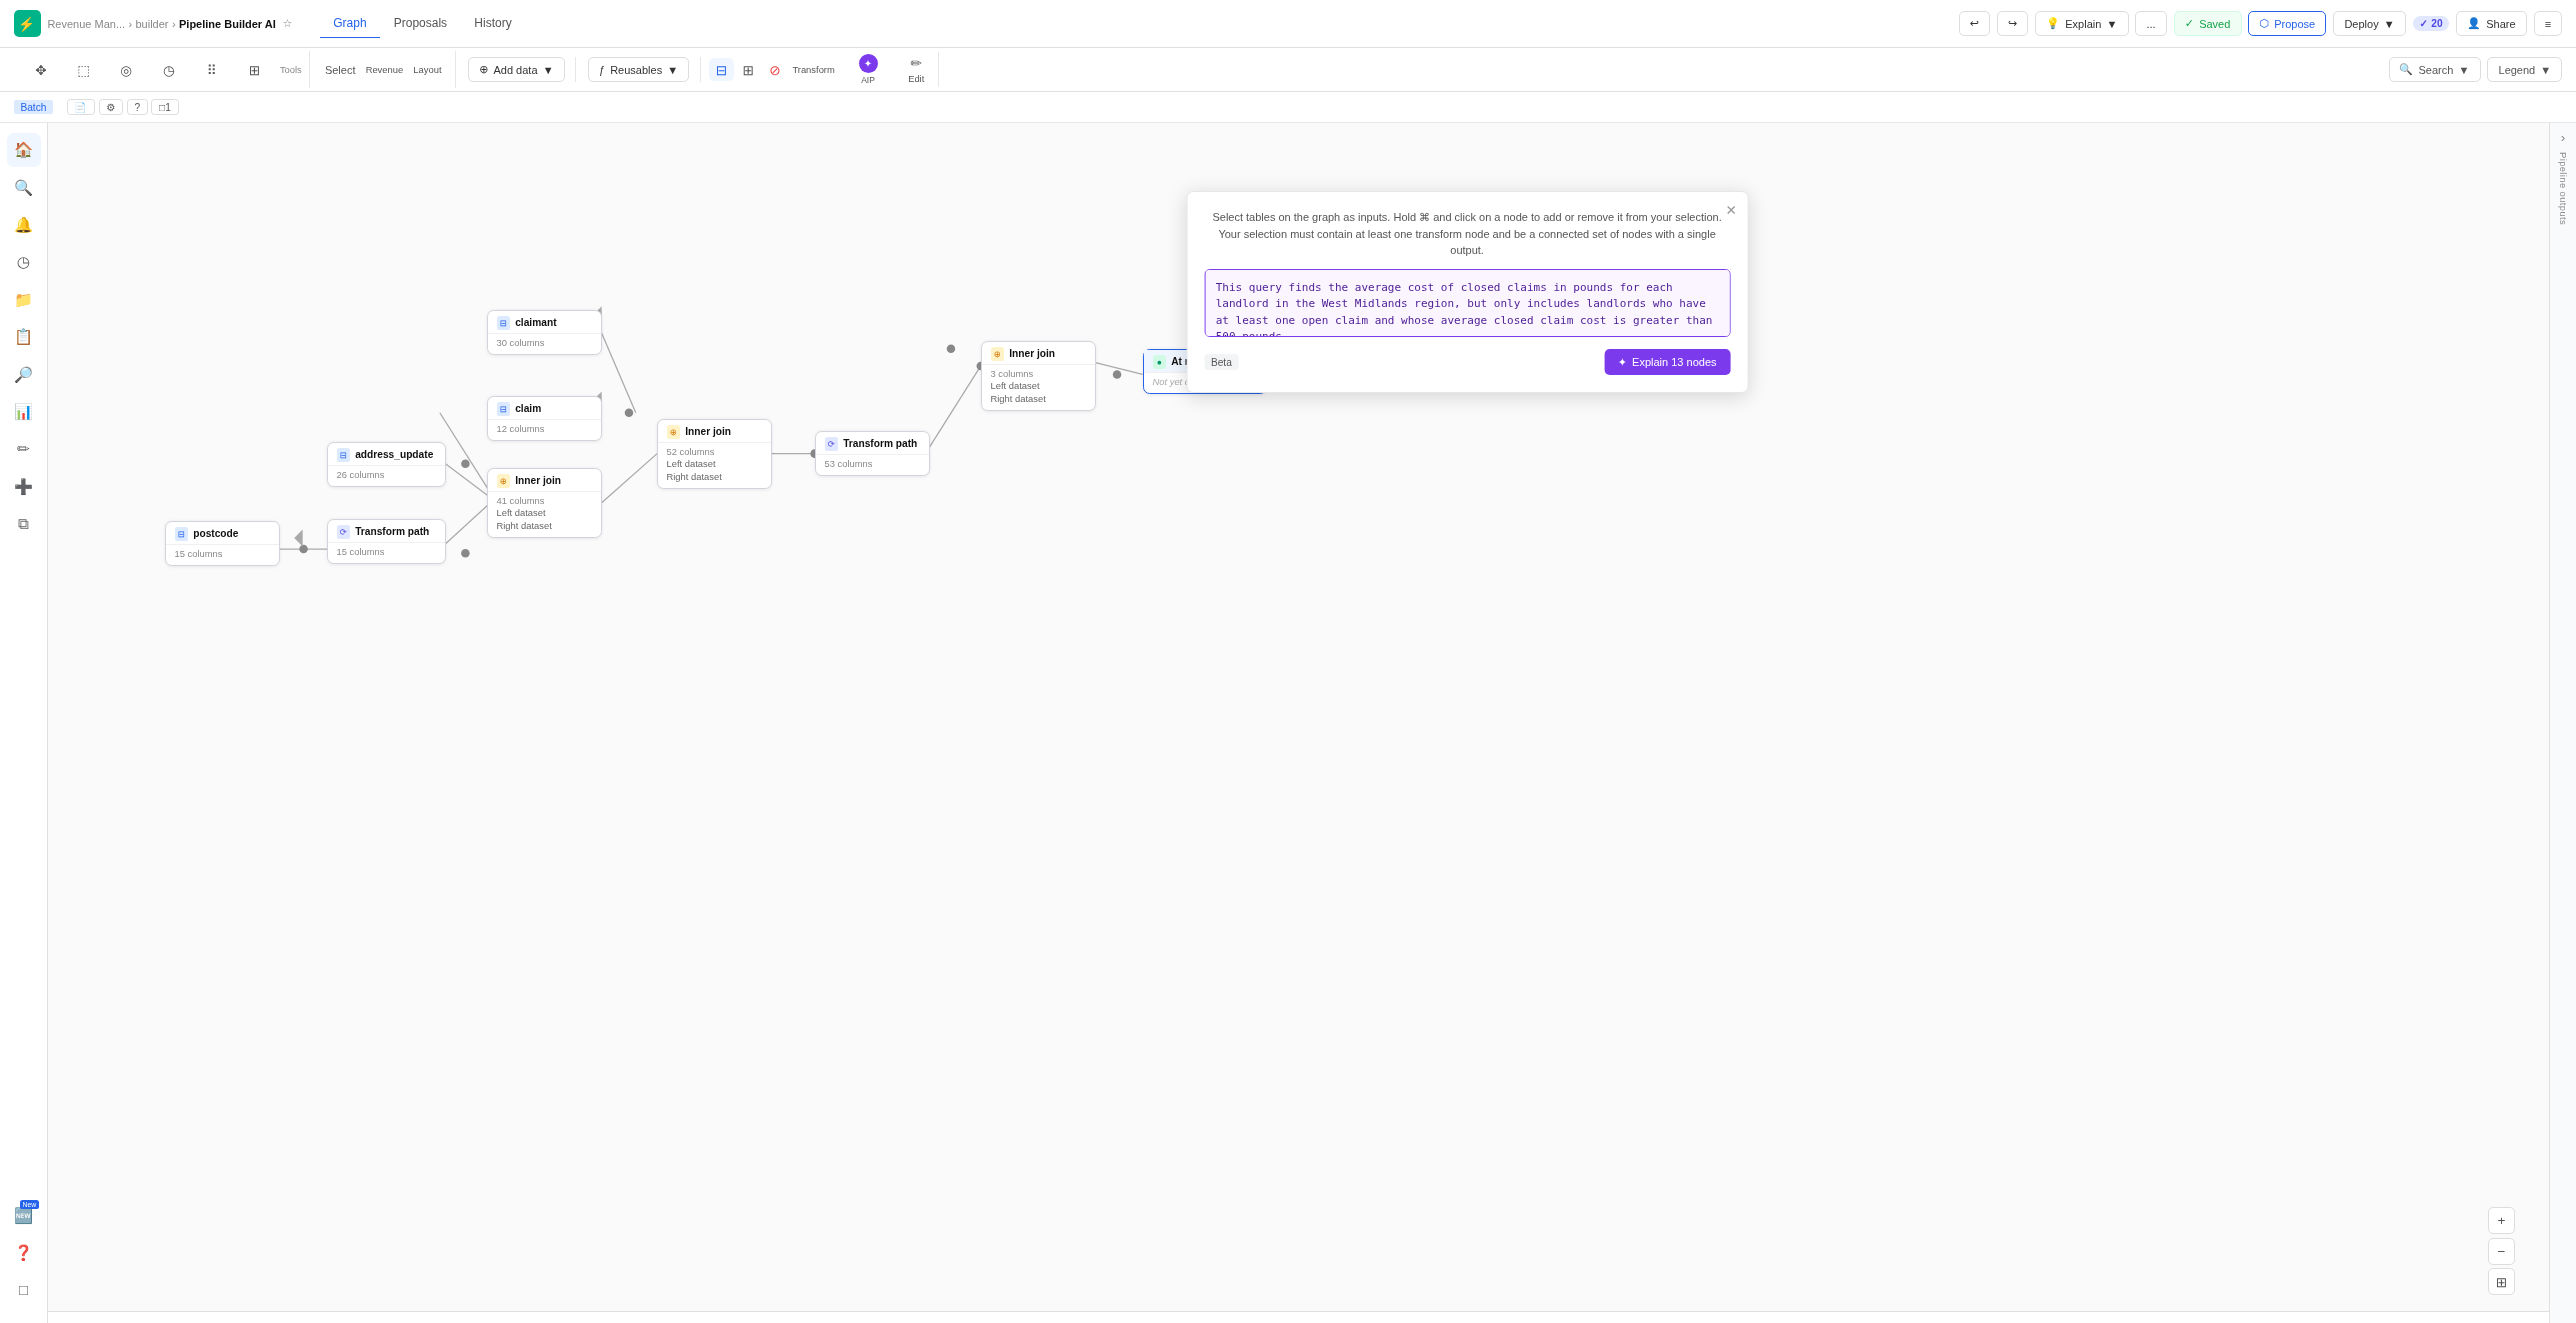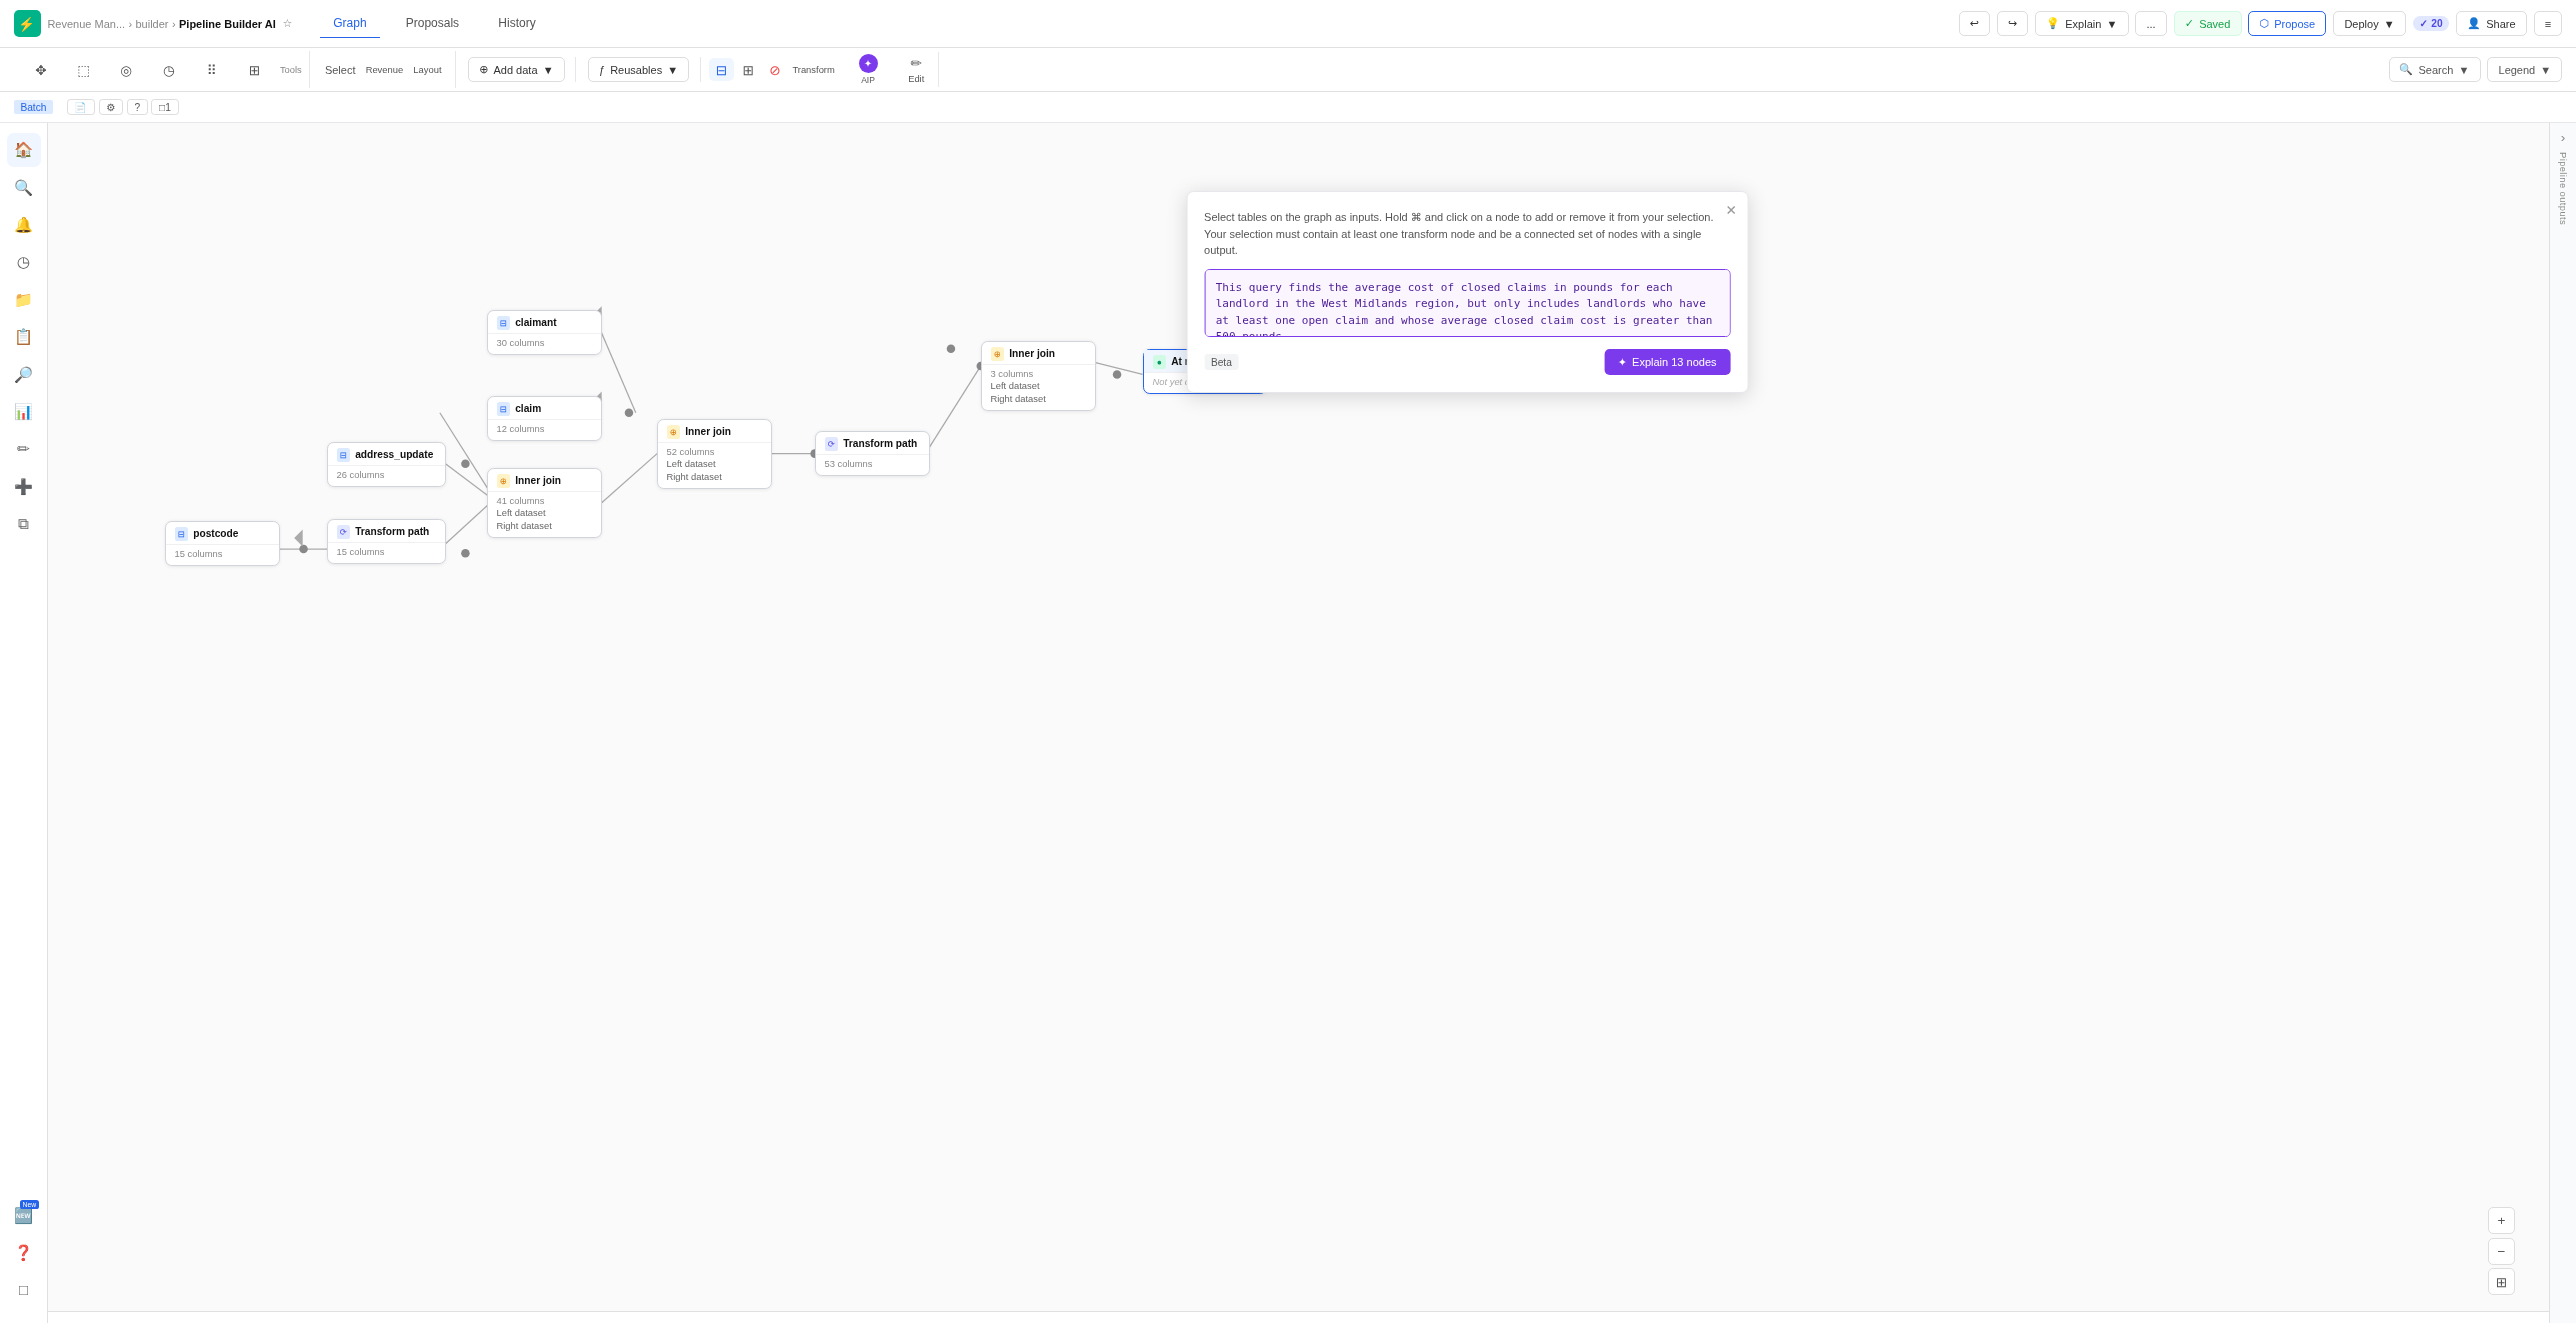--- a/index.html
+++ b/index.html
@@ -9,21 +9,21 @@
     .top-nav {
       display: flex; align-items: center; height: 48px;
       background: #fff; border-bottom: 0.9px solid #e0e0e0;
       padding: 0 13.6px; gap: 6.8px;
     }
     .logo { width: 27px; height: 27px; background: #00b388; border-radius: 5.1px; display: flex; align-items: center; justify-content: center; color: white; font-weight: bold; font-size: 13.6px; flex-shrink: 0; }
     .breadcrumb { display: flex; align-items: center; gap: 3.4px; color: #555; font-size: 11px; }
     .breadcrumb span { color: #888; }
     .breadcrumb .current { font-weight: 600; color: #111; }
     .star-icon { color: #aaa; margin-left: 3.4px; }
-    .nav-tabs { display: flex; gap: 12px; margin-left: 20.4px; }
+    .nav-tabs { display: flex; gap: 0; margin-left: 20.4px; }
     .nav-tab { padding: 6.8px 13.6px; cursor: pointer; color: #555; font-size: 12px; border-bottom: 1.7px solid transparent; }
     .nav-tab.active { color: #2563eb; border-bottom: 1.7px solid #2563eb; font-weight: 500; }
     .nav-actions { display: flex; align-items: center; gap: 6.8px; margin-left: auto; }
     .btn { display: flex; align-items: center; gap: 5.1px; padding: 5.1px 10.2px; border-radius: 5.1px; border: 0.9px solid #ddd; background: #fff; cursor: pointer; font-size: 11px; color: #333; }
     .btn.outline-blue { border-color: #2563eb; color: #2563eb; }
     .btn.deploy { background: #fff; border: 0.9px solid #ddd; }
     .btn.saved { color: #16a34a; border-color: #d1fae5; background: #f0fdf4; }
     .badge-20 { background: #e0e7ff; color: #4f46e5; border-radius: 10.2px; padding: 1.7px 6.8px; font-size: 10.2px; font-weight: 600; display: flex; align-items: center; gap: 3.4px; }
 
     
@@ -52,21 +52,21 @@
     
     .left-sidebar { width: 48px; background: #fff; border-right: 0.9px solid #e0e0e0; display: flex; flex-direction: column; align-items: center; padding: 10.2px 0; gap: 3.4px; flex-shrink: 0; }
     .sidebar-icon { width: 34px; height: 34px; display: flex; align-items: center; justify-content: center; border-radius: 6.8px; cursor: pointer; color: #666; font-size: 15.3px; }
     .sidebar-icon.active { background: #eff6ff; color: #2563eb; }
     .sidebar-icon.new-badge { position: relative; }
     .new-tag { position: absolute; top: 1.7px; right: 1.7px; background: #2563eb; color: white; font-size: 6.8px; border-radius: 2.6px; padding: 0.9px 2.6px; }
 
     
     .canvas-area { flex: 1; position: relative; background: #fafafa; overflow: hidden; }
     .popup { position: absolute; top: 68px; left: 50%; transform: translateX(-20%); width: 562px; background: white; border-radius: 6.8px; box-shadow: 0 3.4px 20.4px rgba(0,0,0,0.15); border: 0.9px solid #e5e7eb; padding: 17px; z-index: 101; }
-    .popup-text { font-size: 11px; color: #555; line-height: 1.5; margin-bottom: 10.2px; }
+    .popup-text { font-size: 11px; color: #555; line-height: 1.5; margin-bottom: 10.2px; text-align: center; }
     .popup-close { position: absolute; top: 10.2px; right: 10.2px; cursor: pointer; color: #999; font-size: 13.6px; background: none; border: none; }
     .popup-textarea { width: 100%; border: 1.3px solid #7c3aed; border-radius: 5.1px; padding: 10.2px; font-size: 11px; color: #4c1d95; background: #faf5ff; min-height: 68px; line-height: 1.5; resize: none; outline: none; }
     .popup-footer { display: flex; align-items: center; justify-content: space-between; margin-top: 10.2px; }
     .beta-badge { background: #f3f4f6; color: #555; border-radius: 3.4px; padding: 2.6px 6.8px; font-size: 10.2px; }
     .explain-btn { background: #7c3aed; color: white; border: none; border-radius: 5.1px; padding: 6.8px 13.6px; cursor: pointer; font-size: 11px; display: flex; align-items: center; gap: 5.1px; }
 
     
     .node { position: absolute; background: white; border: 1.3px solid #d1d5db; border-radius: 6.8px; cursor: pointer; box-shadow: 0 0.9px 3.4px rgba(0,0,0,0.08); }
     .node-header { display: flex; align-items: center; gap: 5.1px; padding: 5.1px 8.5px 3.4px; border-bottom: 0.9px solid #f0f0f0; }
     .node-icon { width: 13.6px; height: 13.6px; border-radius: 2.6px; display: flex; align-items: center; justify-content: center; font-size: 8.5px; flex-shrink: 0; }

